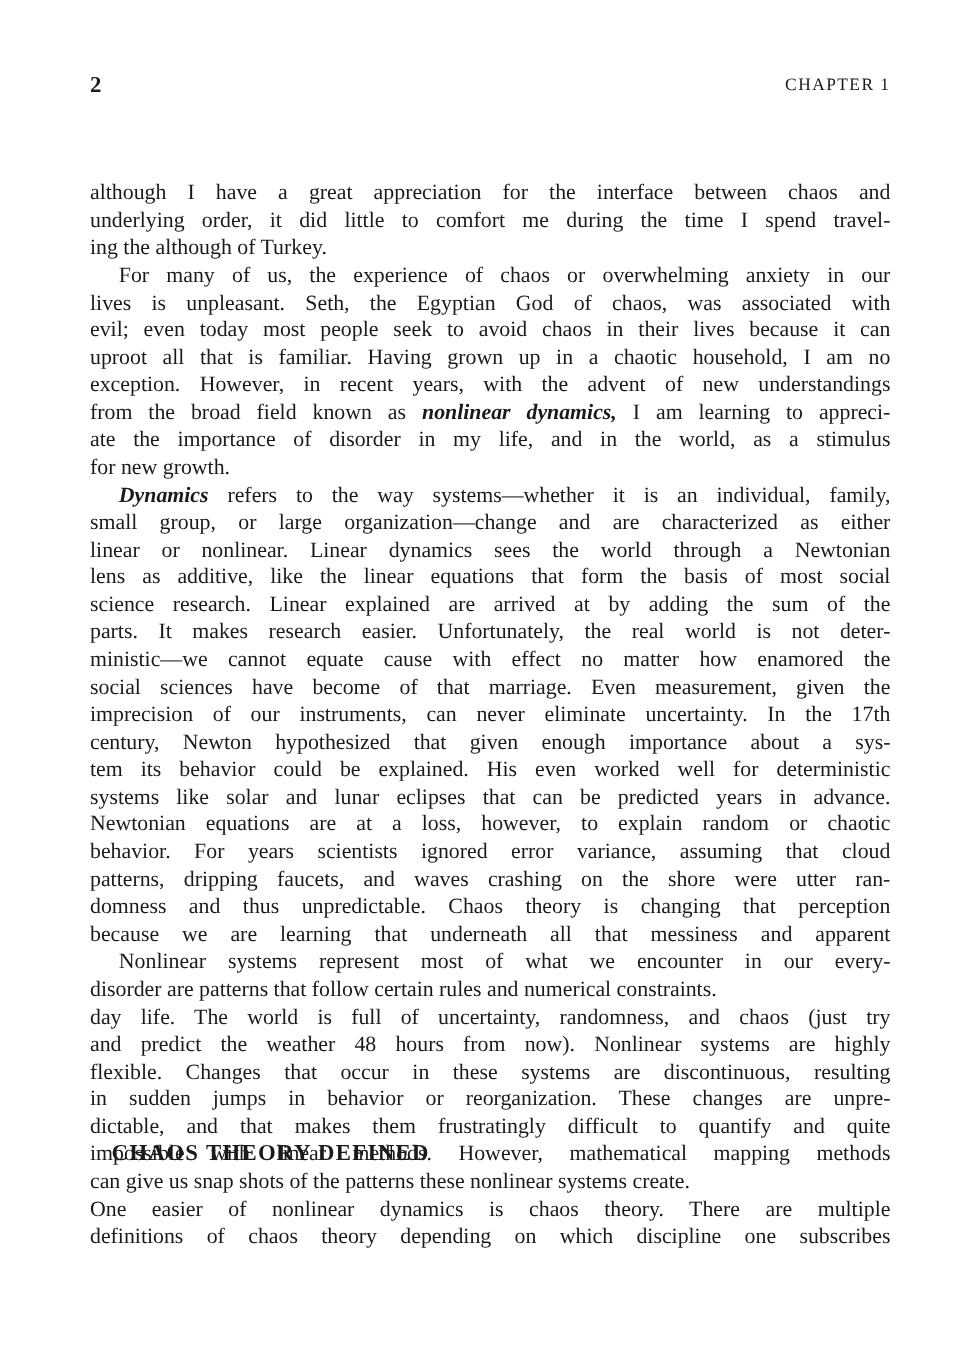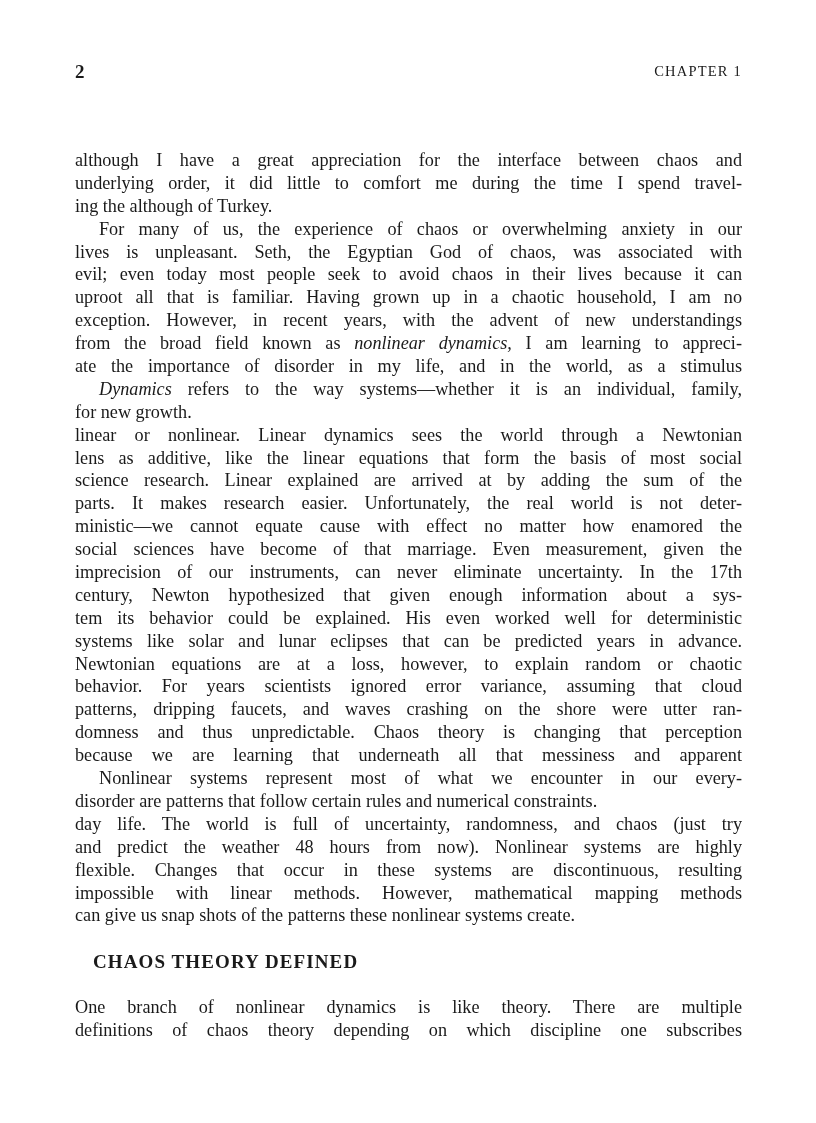--- a/index.html
+++ b/index.html
@@ -11,21 +11,21 @@
   .chapter { position: absolute; right: 0; top: 2px; font-size: 14.5px; letter-spacing: 1.2px; }
   .body { position: absolute; top: 106px; left: 0; width: 667px;
     font-family: "Liberation Serif", "DejaVu Serif", serif; font-size: 18.2px; line-height: 22.9px; margin-top: 43px; }
   .line { display: block; white-space: nowrap; text-align: justify; text-align-last: justify; height: 22.9px; }
   .line.last { text-align-last: left; }
   .indent { padding-left: 24px; }
   .heading { position: absolute; top: 951px; left: 0; font-family: "Liberation Serif", "DejaVu Serif", serif;
     font-weight: bold; font-size: 19px; letter-spacing: 1.1px; margin-left: 18px; }
   .body2 { position: absolute; top: 996px; left: 0; width: 667px;
     font-family: "Liberation Serif", "DejaVu Serif", serif; font-size: 18.2px; line-height: 22.9px; }
-  i { font-style: italic; }
+  i { font-style: italic; font-weight: bold; }
 </style>
 </head>
 <body>
 
 <div class="page">
   <div class="running-head">
     <span class="folio">2</span>
     <span class="chapter">CHAPTER 1</span>
   </div>
 
@@ -33,45 +33,48 @@
       <span class="line">although I have a great appreciation for the interface between chaos and</span>
       <span class="line">underlying order, it did little to comfort me during the time I spend travel-</span>
       <span class="line last">ing the although of Turkey.</span>
       <span class="line indent">For many of us, the experience of chaos or overwhelming anxiety in our</span>
       <span class="line">lives is unpleasant. Seth, the Egyptian God of chaos, was associated with</span>
       <span class="line">evil; even today most people seek to avoid chaos in their lives because it can</span>
       <span class="line">uproot all that is familiar. Having grown up in a chaotic household, I am no</span>
       <span class="line">exception. However, in recent years, with the advent of new understandings</span>
       <span class="line">from the broad field known as <i>nonlinear dynamics,</i> I am learning to appreci-</span>
       <span class="line">ate the importance of disorder in my life, and in the world, as a stimulus</span>
+      <span class="line last">for new growth.</span>
       <span class="line indent"><i>Dynamics</i> refers to the way systems—whether it is an individual, family,</span>
-      <span class="line last">for new growth.</span>
+      <span class="line">small group, or large organization—change and are characterized as either</span>
       <span class="line">linear or nonlinear. Linear dynamics sees the world through a Newtonian</span>
       <span class="line">lens as additive, like the linear equations that form the basis of most social</span>
       <span class="line">science research. Linear explained are arrived at by adding the sum of the</span>
       <span class="line">parts. It makes research easier. Unfortunately, the real world is not deter-</span>
       <span class="line">ministic—we cannot equate cause with effect no matter how enamored the</span>
       <span class="line">social sciences have become of that marriage. Even measurement, given the</span>
       <span class="line">imprecision of our instruments, can never eliminate uncertainty. In the 17th</span>
-      <span class="line">century, Newton hypothesized that given enough information about a sys-</span>
+      <span class="line">century, Newton hypothesized that given enough importance about a sys-</span>
       <span class="line">tem its behavior could be explained. His even worked well for deterministic</span>
       <span class="line">systems like solar and lunar eclipses that can be predicted years in advance.</span>
       <span class="line">Newtonian equations are at a loss, however, to explain random or chaotic</span>
       <span class="line">behavior. For years scientists ignored error variance, assuming that cloud</span>
       <span class="line">patterns, dripping faucets, and waves crashing on the shore were utter ran-</span>
       <span class="line">domness and thus unpredictable. Chaos theory is changing that perception</span>
       <span class="line">because we are learning that underneath all that messiness and apparent</span>
       <span class="line indent">Nonlinear systems represent most of what we encounter in our every-</span>
       <span class="line last">disorder are patterns that follow certain rules and numerical constraints.</span>
       <span class="line">day life. The world is full of uncertainty, randomness, and chaos (just try</span>
       <span class="line">and predict the weather 48 hours from now). Nonlinear systems are highly</span>
       <span class="line">flexible. Changes that occur in these systems are discontinuous, resulting</span>
+      <span class="line">in sudden jumps in behavior or reorganization. These changes are unpre-</span>
+      <span class="line">dictable, and that makes them frustratingly difficult to quantify and quite</span>
       <span class="line">impossible with linear methods. However, mathematical mapping methods</span>
       <span class="line last">can give us snap shots of the patterns these nonlinear systems create.</span>
     </div>
 
   <div class="heading">CHAOS THEORY DEFINED</div>
 
   <div class="body2" id="section-text">
-      <span class="line">One branch of nonlinear dynamics is like theory. There are multiple</span>
+      <span class="line">One easier of nonlinear dynamics is chaos theory. There are multiple</span>
       <span class="line">definitions of chaos theory depending on which discipline one subscribes</span>
     </div>
 </div>
 
 </body></html>

